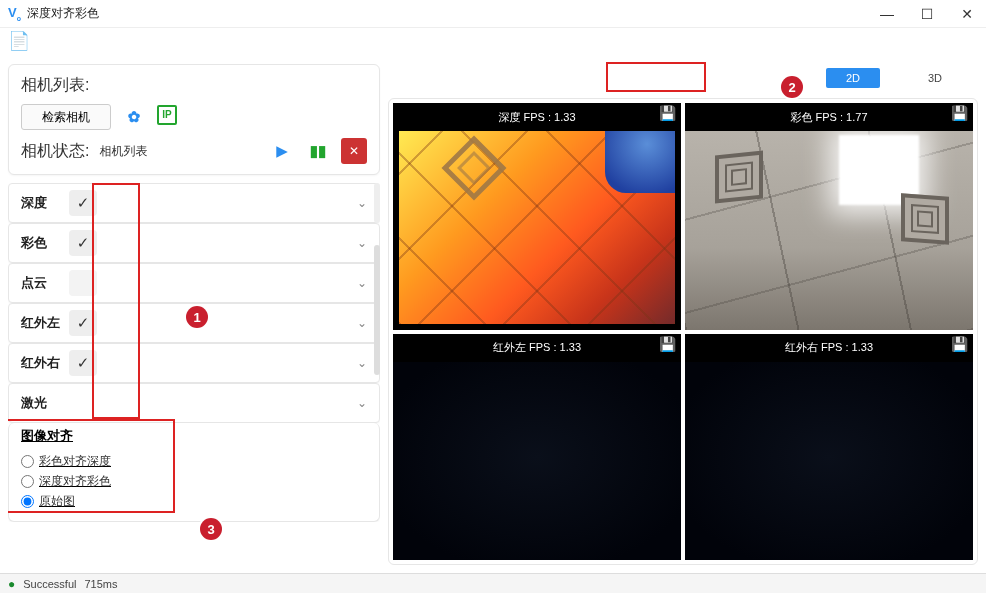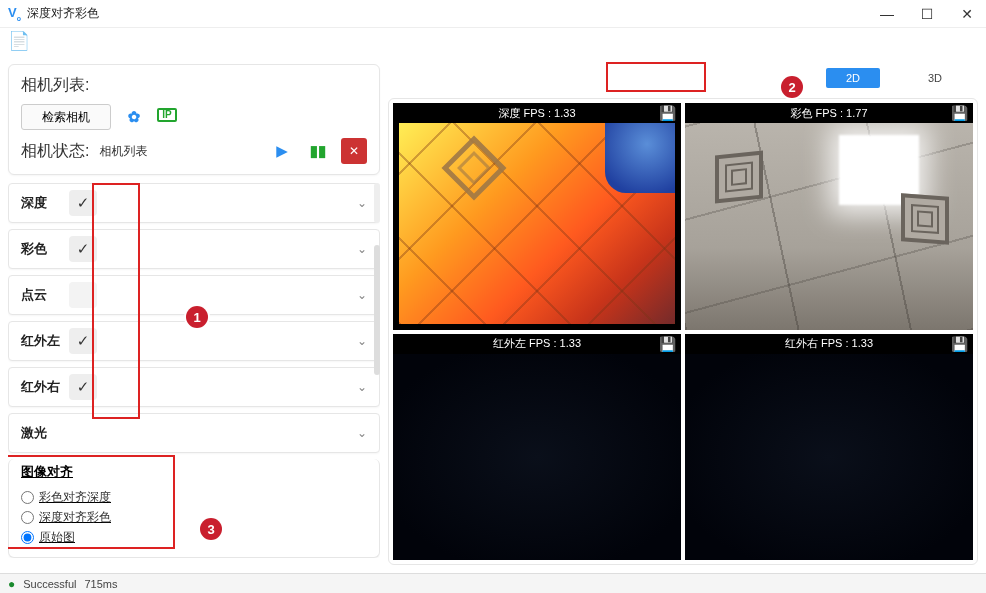--- a/index.html
+++ b/index.html
@@ -23,40 +23,40 @@
   .label { font-size:16px; color:#333; min-width:56px; }
   .select { display:flex; align-items:center; justify-content:space-between; width:140px; height:26px; padding:0 8px; border:1px solid #ddd; border-radius:3px; background:#fafafa; font-size:12px; color:#777; cursor:pointer; }
   .btn { height:26px; padding:0 20px; font-size:12px; border:1px solid #ccc; border-radius:3px; background:#fafafa; cursor:pointer; }
   .iconbtn { width:26px; height:26px; display:inline-flex; align-items:center; justify-content:center; border-radius:3px; cursor:pointer; font-size:15px; }
   .ic-gear { color:#2b8ef0; font-weight:bold; }
   .ic-ip   { color:#22a52e; font-weight:bold; }
   .ic-play { color:#2b8ef0; }
   .ic-pause{ color:#22a52e; }
   .ic-stop { background:#c33; color:#fff; font-size:12px; }
 
-  .list { display:flex; flex-direction:column; gap:6px; overflow-y:auto; position:relative; }
+  .list { display:flex; flex-direction:column; gap:0; overflow-y:auto; position:relative; }
   .acc { display:flex; align-items:center; height:40px; padding:0 12px; border:1px solid #e6e6e6; border-radius:4px; background:#fff; box-shadow:0 1px 2px rgba(0,0,0,.04); cursor:pointer; }
   .acc .name { font-size:13px; font-weight:bold; color:#222; width:48px; }
   .acc .toggle { width:28px; height:26px; border-radius:4px; background:#eee; display:flex; align-items:center; justify-content:center; color:#333; font-size:15px; }
   .acc .toggle.off { background:#f3f3f3; color:transparent; }
   .acc .chev { margin-left:auto; color:#888; font-size:12px; }
 
   .align-card { border-top:0; padding-top:4px;text-decoration:underline; }
   .align-card .al-title { font-size:13px; font-weight:bold; margin-bottom:6px; }
   .align-card label { display:block; font-size:12px; color:#333; line-height:20px; cursor:pointer; }
   .align-card input { margin-right:5px; vertical-align:middle; }
 
   .right { flex:1; display:flex; flex-direction:column; padding:8px 8px 8px 0; }
   .tabs { display:flex; justify-content:flex-end; align-items:center; gap:28px; padding:4px 16px 10px; font-size:11px; }
   .tab { color:#444; cursor:pointer; padding:4px 20px; }
   .tab.active { background:#2b8ef0; color:#fff; border-radius:2px; }
 
   .views { flex:1; background:#fff; border:1px solid #e6e6e6; border-radius:6px; padding:4px; display:grid; grid-template-columns:1fr 1fr; grid-template-rows:1fr 1fr; gap:4px; }
   .view { background:#000; position:relative; overflow:hidden; }
-  .view .hdr { position:absolute; top:0; left:0; right:0; height:20px; background:#000; color:#fff; font-size:11px; display:flex; align-items:center; justify-content:center; z-index:3; }
+  .view .hdr { position:absolute; top:0; left:0; right:0; height:28px; background:#000; color:#fff; font-size:11px; display:flex; align-items:center; justify-content:center; z-index:3; }
   .view .save { position:absolute; top:2px; right:4px; color:#2b8ef0; font-size:14px; cursor:pointer; z-index:4; }
 
   .depth-img { position:absolute; top:20px; left:6px; right:6px; bottom:6px; background:
     linear-gradient(135deg, #ffee55 0%, #ff9a1f 35%, #ff5a1f 60%, #c8341a 80%, #742a2a 100%);
   }
   .grid-overlay { position:absolute; inset:0; background-image:
     repeating-linear-gradient(45deg, rgba(120,50,20,.35) 0 2px, transparent 2px 60px),
     repeating-linear-gradient(-45deg, rgba(120,50,20,.35) 0 2px, transparent 2px 60px);
   }
   .blue-blob { position:absolute; top:0; right:0; width:70px; height:70px; background:radial-gradient(circle at 60% 30%, #5a8ed8 0%, #2040a0 80%); border-bottom-left-radius:30%; }
@@ -104,21 +104,21 @@
 <div class="main">
 
   <div class="left">
     <div class="card">
       <div class="row">
         <span class="label">相机列表:</span>
       </div>
       <div class="row">
         <button class="btn">检索相机</button>
         <span class="iconbtn ic-gear">✿</span>
-        <span class="iconbtn ic-ip" style="border:2px solid #22a52e;font-size:10px;height:14px;width:20px;line-height:12px;border-radius:2px;position:relative;top:-2px">IP</span>
+        <span class="iconbtn ic-ip" style="border:2px solid #22a52e;font-size:10px;height:20px;width:20px;line-height:12px;border-radius:2px;position:relative;top:-2px">IP</span>
       </div>
       <div class="row">
         <span class="label">相机状态:</span>
         <span style="font-size:12px;color:#333;min-width:60px">相机列表</span>
         <span style="flex:1"></span>
         <span class="iconbtn ic-play">▶</span>
         <span class="iconbtn ic-pause" style="font-weight:bold">▮▮</span>
         <span class="iconbtn ic-stop">✕</span>
       </div>
     </div>

